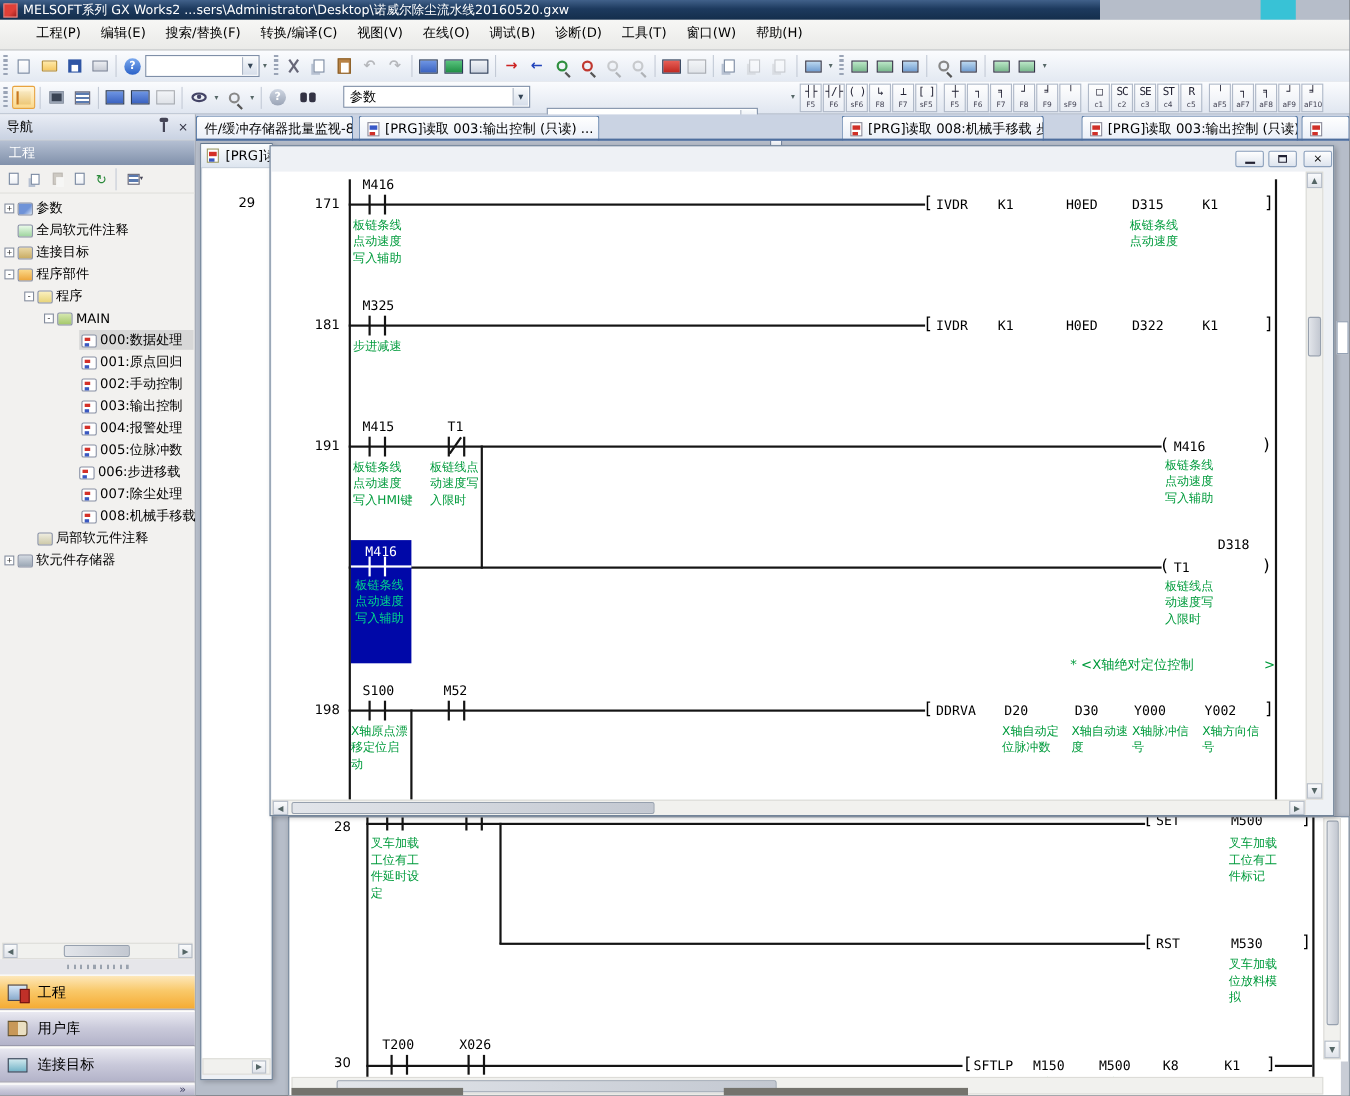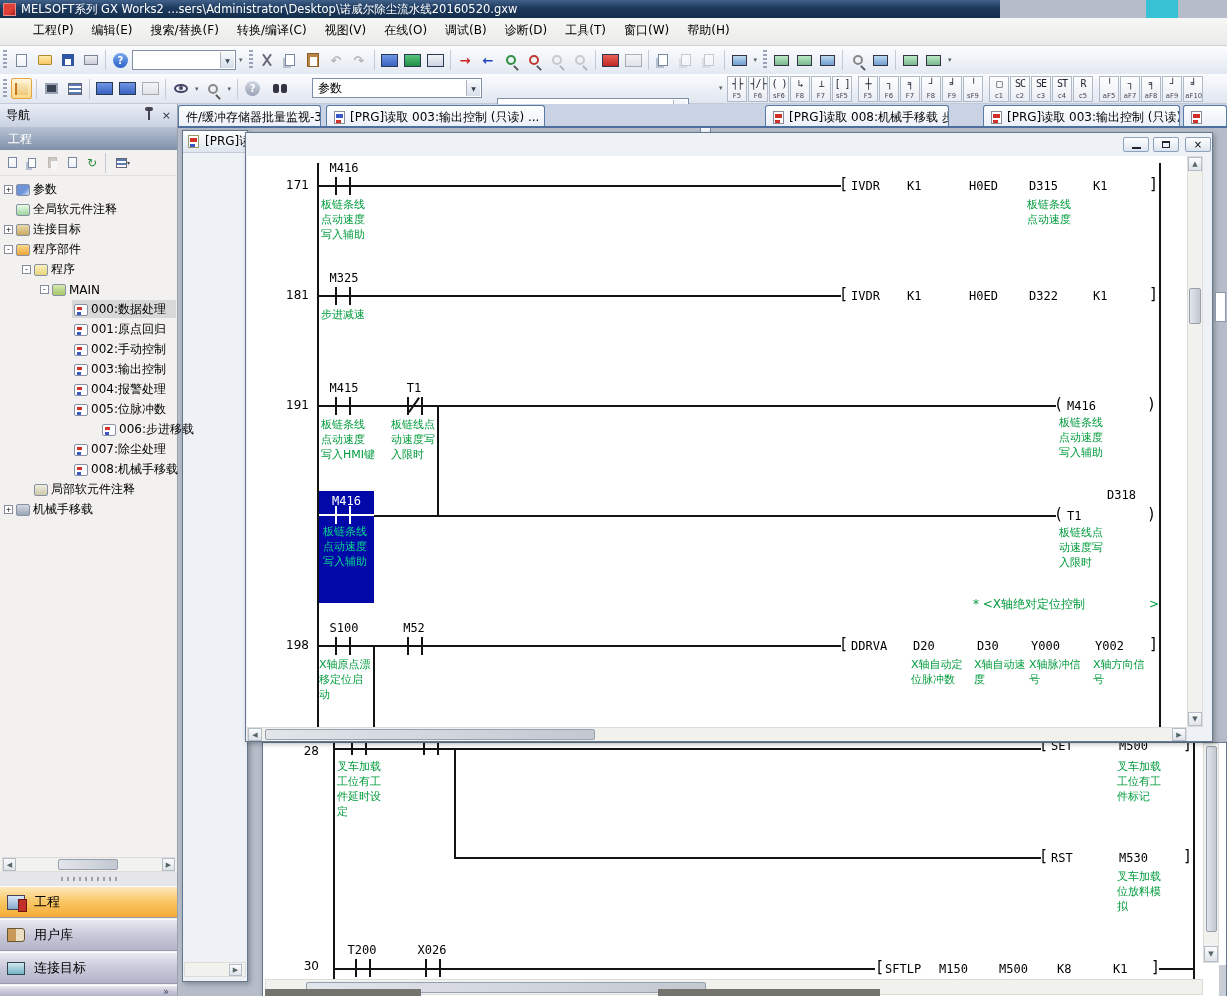--- a/index.html
+++ b/index.html
@@ -399,21 +399,21 @@
         <i>aF9</i>
       </div>
     <div class="pal">
         <b>╛</b>
         <i>aF10</i>
       </div>
   </div>
 
   <div class="ab" style="left:178px;top:104px;width:1049px;height:24px;background:#cad3e3"></div>
   <div class="tab" style="left:178px;width:143px">
-      <span>件/缓冲存储器批量监视-3</span>
+      <span>件/缓冲存储器批量监视-8</span>
     </div>
   <div class="tab" style="left:326px;width:219px">
       <span class="tpage"></span>
       <span>[PRG]读取 003:输出控制 (只读) ...</span>
     </div>
   <div class="tab" style="left:765px;width:184px">
       <span class="tpage red"></span>
       <span>[PRG]读取 008:机械手移载 步号...</span>
     </div>
   <div class="tab" style="left:983px;width:197px">
@@ -424,20 +424,23 @@
       <span class="tpage red"></span>
       <span></span>
     </div>
   <div class="ab" style="left:178px;top:126px;width:1049px;height:2px;background:#4e6e9e"></div>
 
   <div class="mwin" style="left:182px;top:130px;width:66px;height:852px">
     <div class="wtitle">
         <span class="wic"></span>
         <span style="overflow:hidden;white-space:nowrap">[PRG]读</span>
       </div>
+    <div class="ab" style="left:1px;top:22px;width:62px;height:809px;background:#fff">
+      <div class="rown" style="left:20px;top:24px;width:28px">29</div>
+    </div>
     <div class="sbt" style="left:1px;top:831px;width:62px;height:15px">
       <span class="sbb" style="left:44px;top:1px;width:13px;height:12px">▶</span>
     </div>
   </div>
 
   <div class="mwin" style="left:262px;top:742px;width:965px;height:326px;background:#fff;overflow:hidden;border-top:1px solid #6b7d94">
     <div class="rown" style="left:10px;top:1px;width:46px">28</div>
     <div class="wv" style="left:70px;top:0;height:236px"></div>
     <div class="wv" style="left:930px;top:0;height:236px"></div>
     <div class="wh" style="left:70px;top:5px;width:708px"></div>
@@ -715,21 +718,21 @@
     <div class="trow" style="top:276px;padding-left:62px">
         <span class="exp"></span>
         <span class="ti ti-pou"></span>
         <span>004:报警处理</span>
       </div>
     <div class="trow" style="top:296px;padding-left:62px">
         <span class="exp"></span>
         <span class="ti ti-pou"></span>
         <span>005:位脉冲数</span>
       </div>
-    <div class="trow" style="top:316px;padding-left:90px">
+    <div class="trow" style="top:316px;padding-left:60px">
         <span class="exp"></span>
         <span class="ti ti-pou"></span>
         <span>006:步进移载</span>
       </div>
     <div class="trow" style="top:336px;padding-left:62px">
         <span class="exp"></span>
         <span class="ti ti-pou"></span>
         <span>007:除尘处理</span>
       </div>
     <div class="trow" style="top:356px;padding-left:62px">
@@ -738,21 +741,21 @@
         <span>008:机械手移载</span>
       </div>
     <div class="trow" style="top:376px;padding-left:22px">
         <span class="exp"></span>
         <span class="ti ti-lcm"></span>
         <span>局部软元件注释</span>
       </div>
     <div class="trow" style="top:396px;padding-left:4px">
         <span class="exp">+</span>
         <span class="ti ti-dmem"></span>
-        <span>机械手移载</span>
+        <span>软元件存储器</span>
       </div>
     <div class="sbt" style="left:2px;top:753px;width:173px;height:15px">
       <span class="sbb" style="left:0;top:0;width:13px;height:13px">◀</span>
       <span class="sth" style="left:55px;top:1px;width:60px;height:11px"></span>
       <span class="sbb" style="left:159px;top:0;width:13px;height:13px">▶</span>
     </div>
     <div class="ab" style="left:0;top:768px;width:177px;height:14px;background:#e6e6ea">
       <div style="margin:5px auto 0;width:56px;height:4px;background:repeating-linear-gradient(90deg,#9aa2ae 0 2px,transparent 2px 6px)"></div>
     </div>
     <div class="acc acc1" style="top:782px">

